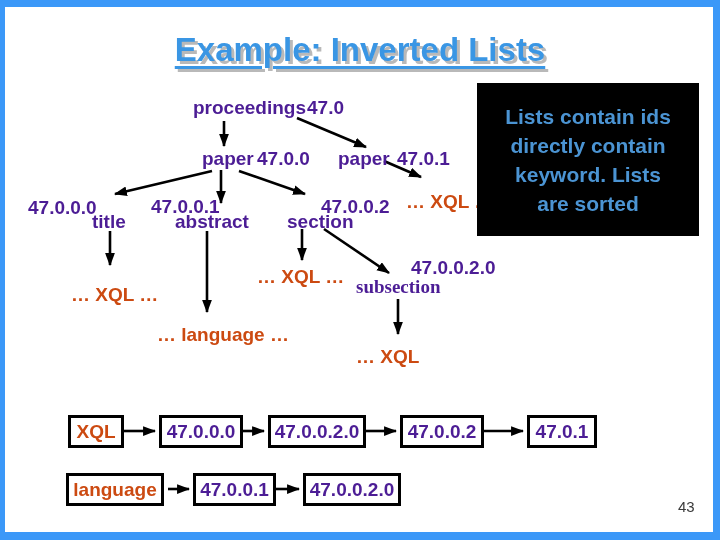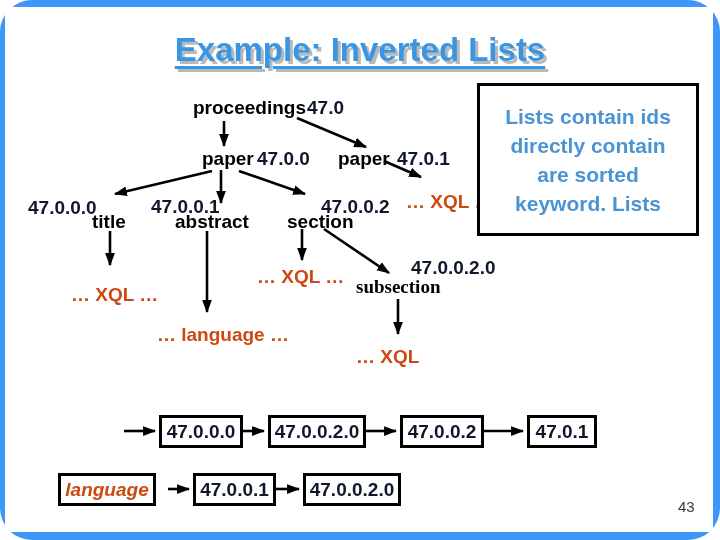--- a/index.html
+++ b/index.html
@@ -1,29 +1,29 @@
 <!DOCTYPE html>
 <html><head>
 <meta charset="utf-8">
 <style>
   html,body{margin:0;padding:0;width:720px;height:540px;overflow:hidden;
     font-family:"Liberation Sans",sans-serif;}
-  .frame{position:relative;width:720px;height:540px;background:#3b98f8;border-radius:32px;}
+  .frame{position:relative;width:720px;height:540px;background:#3b98f8;}
   .inner{position:absolute;left:5px;top:7px;right:7px;bottom:8px;background:#ffffff;}
   .abs{position:absolute;white-space:nowrap;font-weight:bold;}
   .slide-title{position:absolute;left:0;top:31px;width:720px;text-align:center;
     font-size:33px;font-weight:bold;color:#3a96e4;
     text-decoration:underline;text-decoration-thickness:3px;text-underline-offset:5px;
     text-shadow:3px 3px 0 #b9b9b9;}
-  .blue{color:#000000;font-size:19px;}
-  .purple{color:#0f172a;font-size:19px;}
+  .blue{color:#4c1d95;font-size:19px;}
+  .purple{color:#4c1d95;font-size:19px;}
   .orange{color:#cc4a11;font-size:19px;}
   svg.arrows{position:absolute;left:0;top:0;width:720px;height:540px;pointer-events:none;}
   .note{position:absolute;left:477px;top:83px;width:222px;height:153px;
-    background:#ffffff;border:3px solid #000;box-sizing:border-box;
+    background:#000000;border:3px solid #000;box-sizing:border-box;
     display:flex;flex-direction:column;justify-content:center;text-align:center;}
   .note div{font-size:21px;font-weight:bold;color:#4b94d3;line-height:29px;}
   .lbox{position:absolute;height:33px;box-sizing:border-box;border:3px solid #000;
     background:#fff;display:flex;align-items:center;justify-content:center;
     font-weight:bold;font-size:19px;}
   .pageno{position:absolute;left:678px;top:498px;font-size:15px;color:#3a3a3a;
     font-weight:normal;}
 </style>
 </head>
 <body>
@@ -83,27 +83,28 @@
 
   <span class="abs purple" style="left:411px;top:257px;">47.0.0.2.0</span>
   <span class="abs blue" style="left:356px;top:276px;font-family:Liberation Serif, serif;">subsection</span>
 
   <span class="abs orange" style="left:157px;top:324px;">… language …</span>
   <span class="abs orange" style="left:356px;top:346px;">… XQL</span>
 
   <div class="note">
     <div>Lists contain ids</div>
     <div>directly contain</div>
+    <div>keyword. Lists</div>
     <div>are sorted</div>
-    <div>keyword. Lists</div>
   </div>
 
+  <div class="lbox orange" style="left:68px;top:415px;width:56px;">XQL</div>
   <div class="lbox purple" style="left:159px;top:415px;width:84px;">47.0.0.0</div>
   <div class="lbox purple" style="left:268px;top:415px;width:98px;">47.0.0.2.0</div>
   <div class="lbox purple" style="left:400px;top:415px;width:84px;">47.0.0.2</div>
   <div class="lbox purple" style="left:527px;top:415px;width:70px;">47.0.1</div>
 
-  <div class="lbox orange" style="left:58px;top:473px;width:98px;font-style:italic;">language</div>
+  <div class="lbox orange" style="left:66px;top:473px;width:98px;">language</div>
   <div class="lbox purple" style="left:193px;top:473px;width:83px;">47.0.0.1</div>
   <div class="lbox purple" style="left:303px;top:473px;width:98px;">47.0.0.2.0</div>
 
   <div class="pageno">43</div>
 </div>
 
 </body></html>

